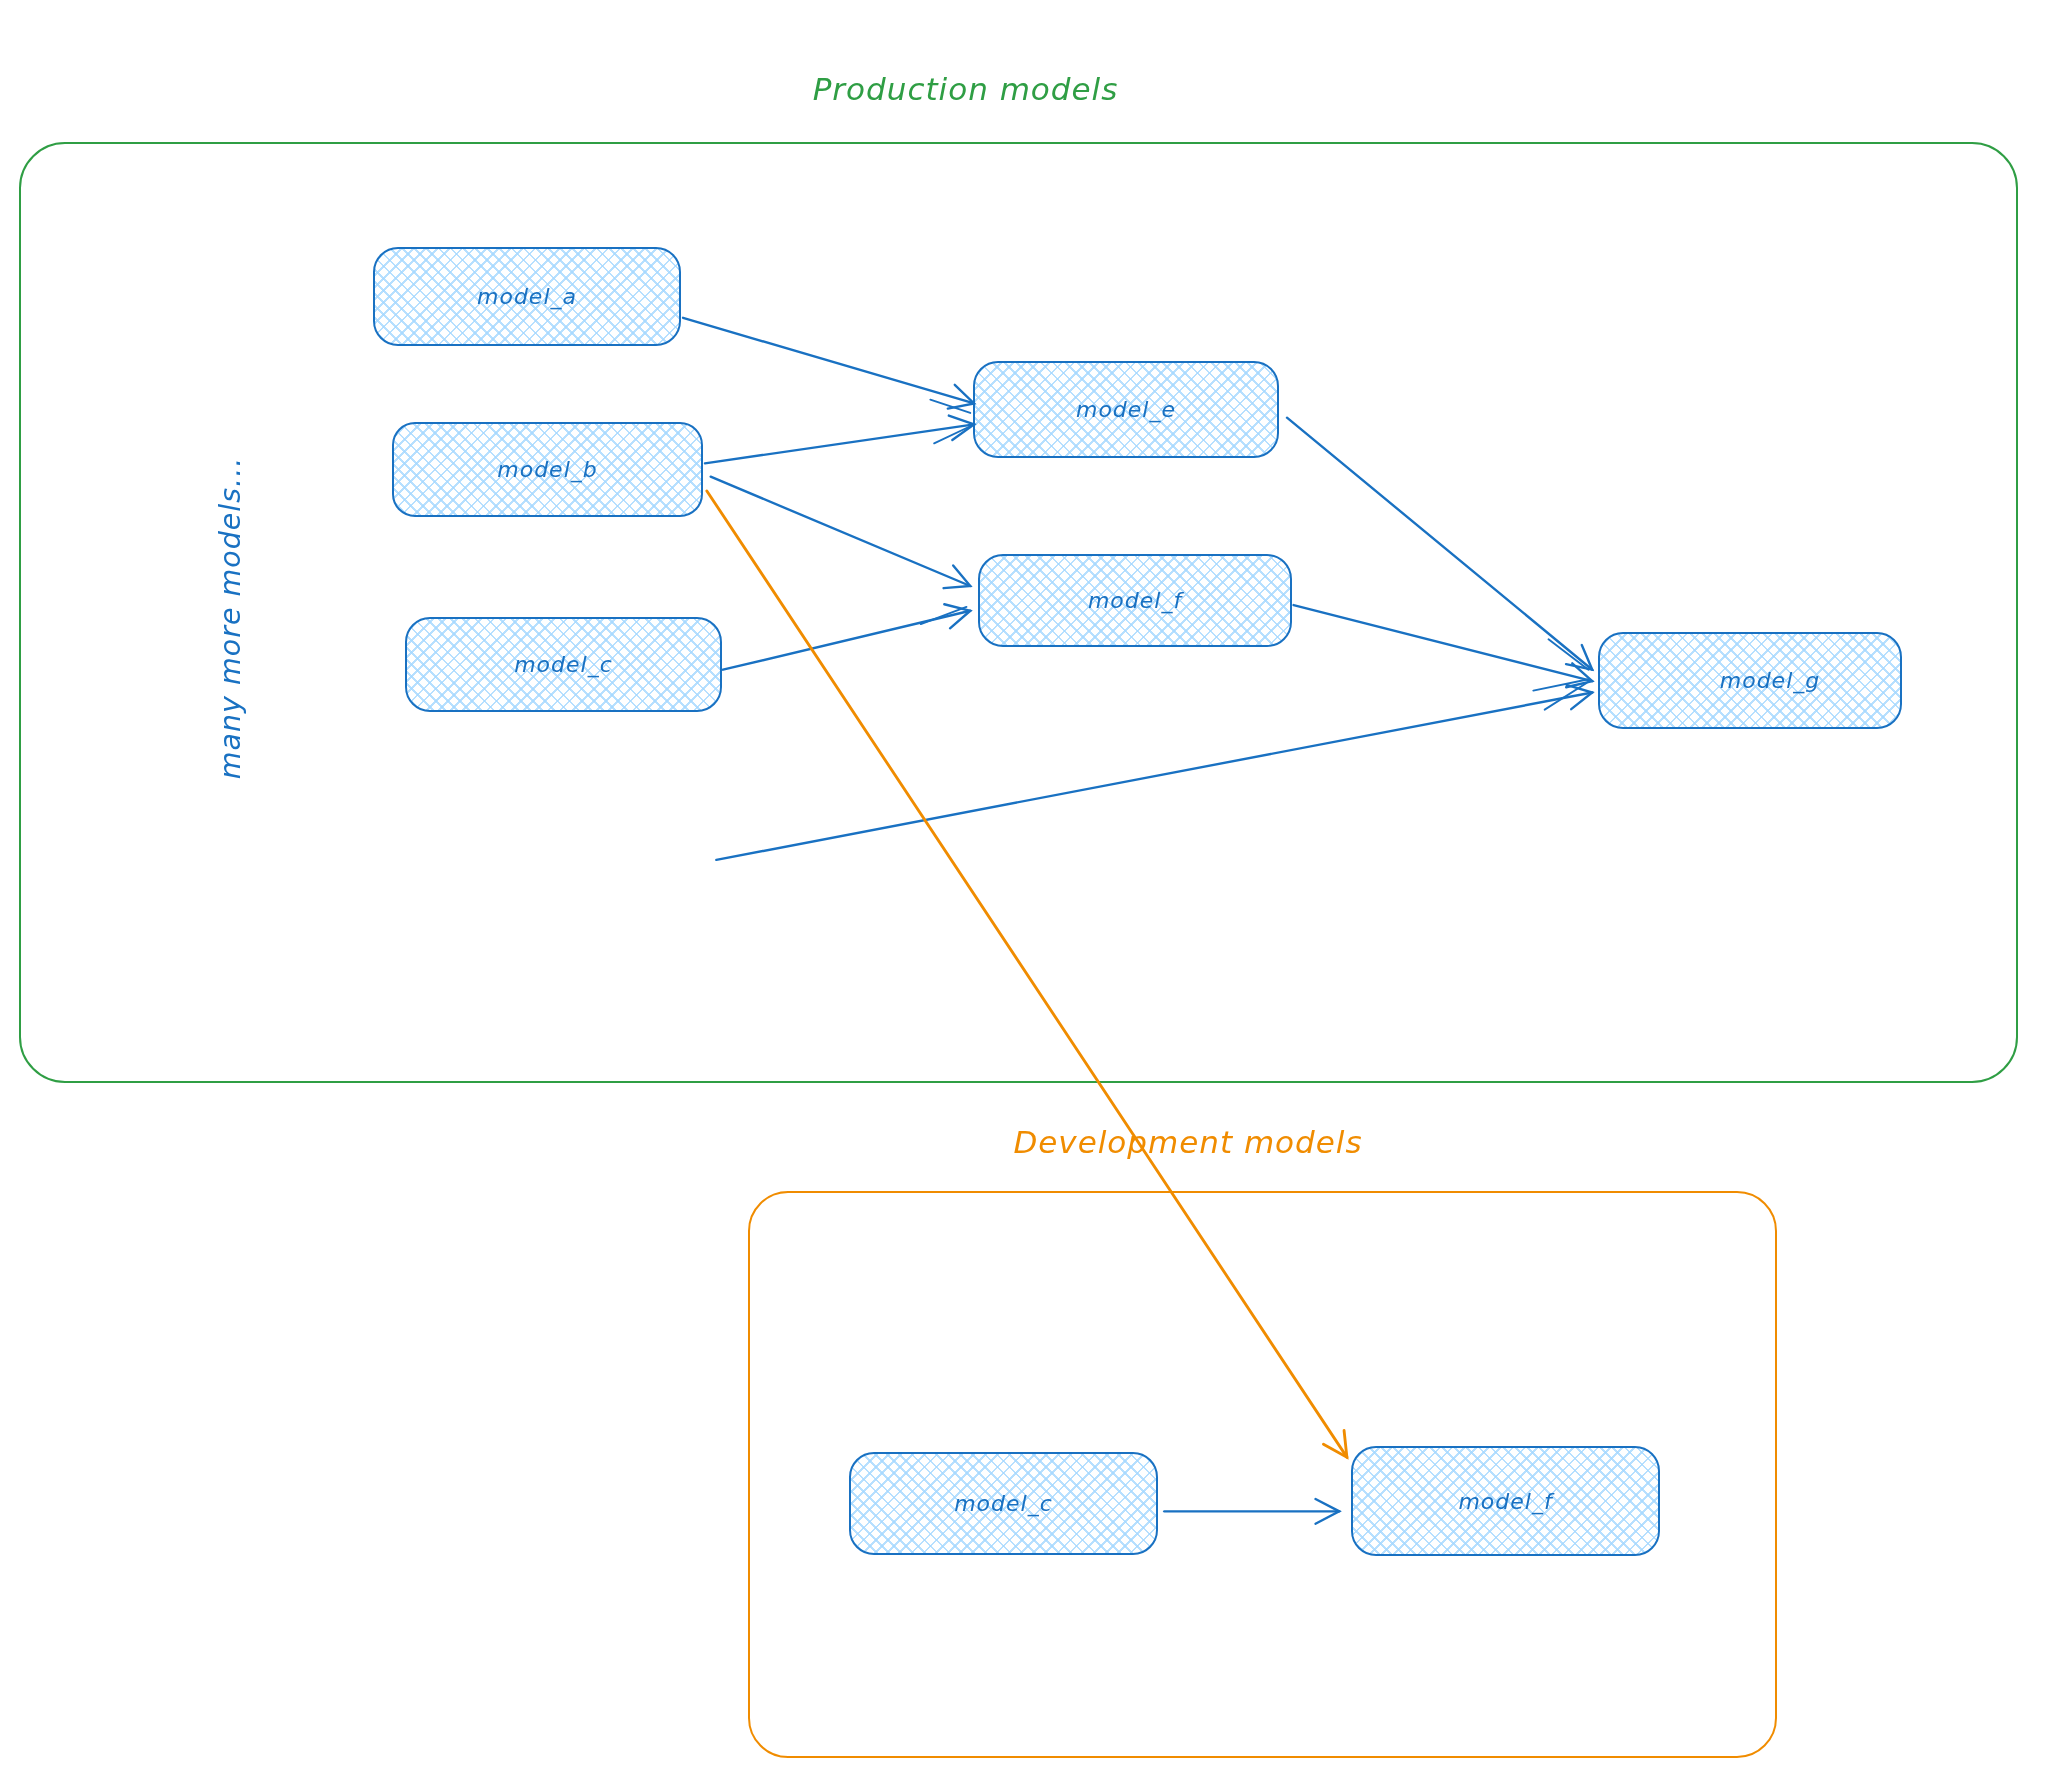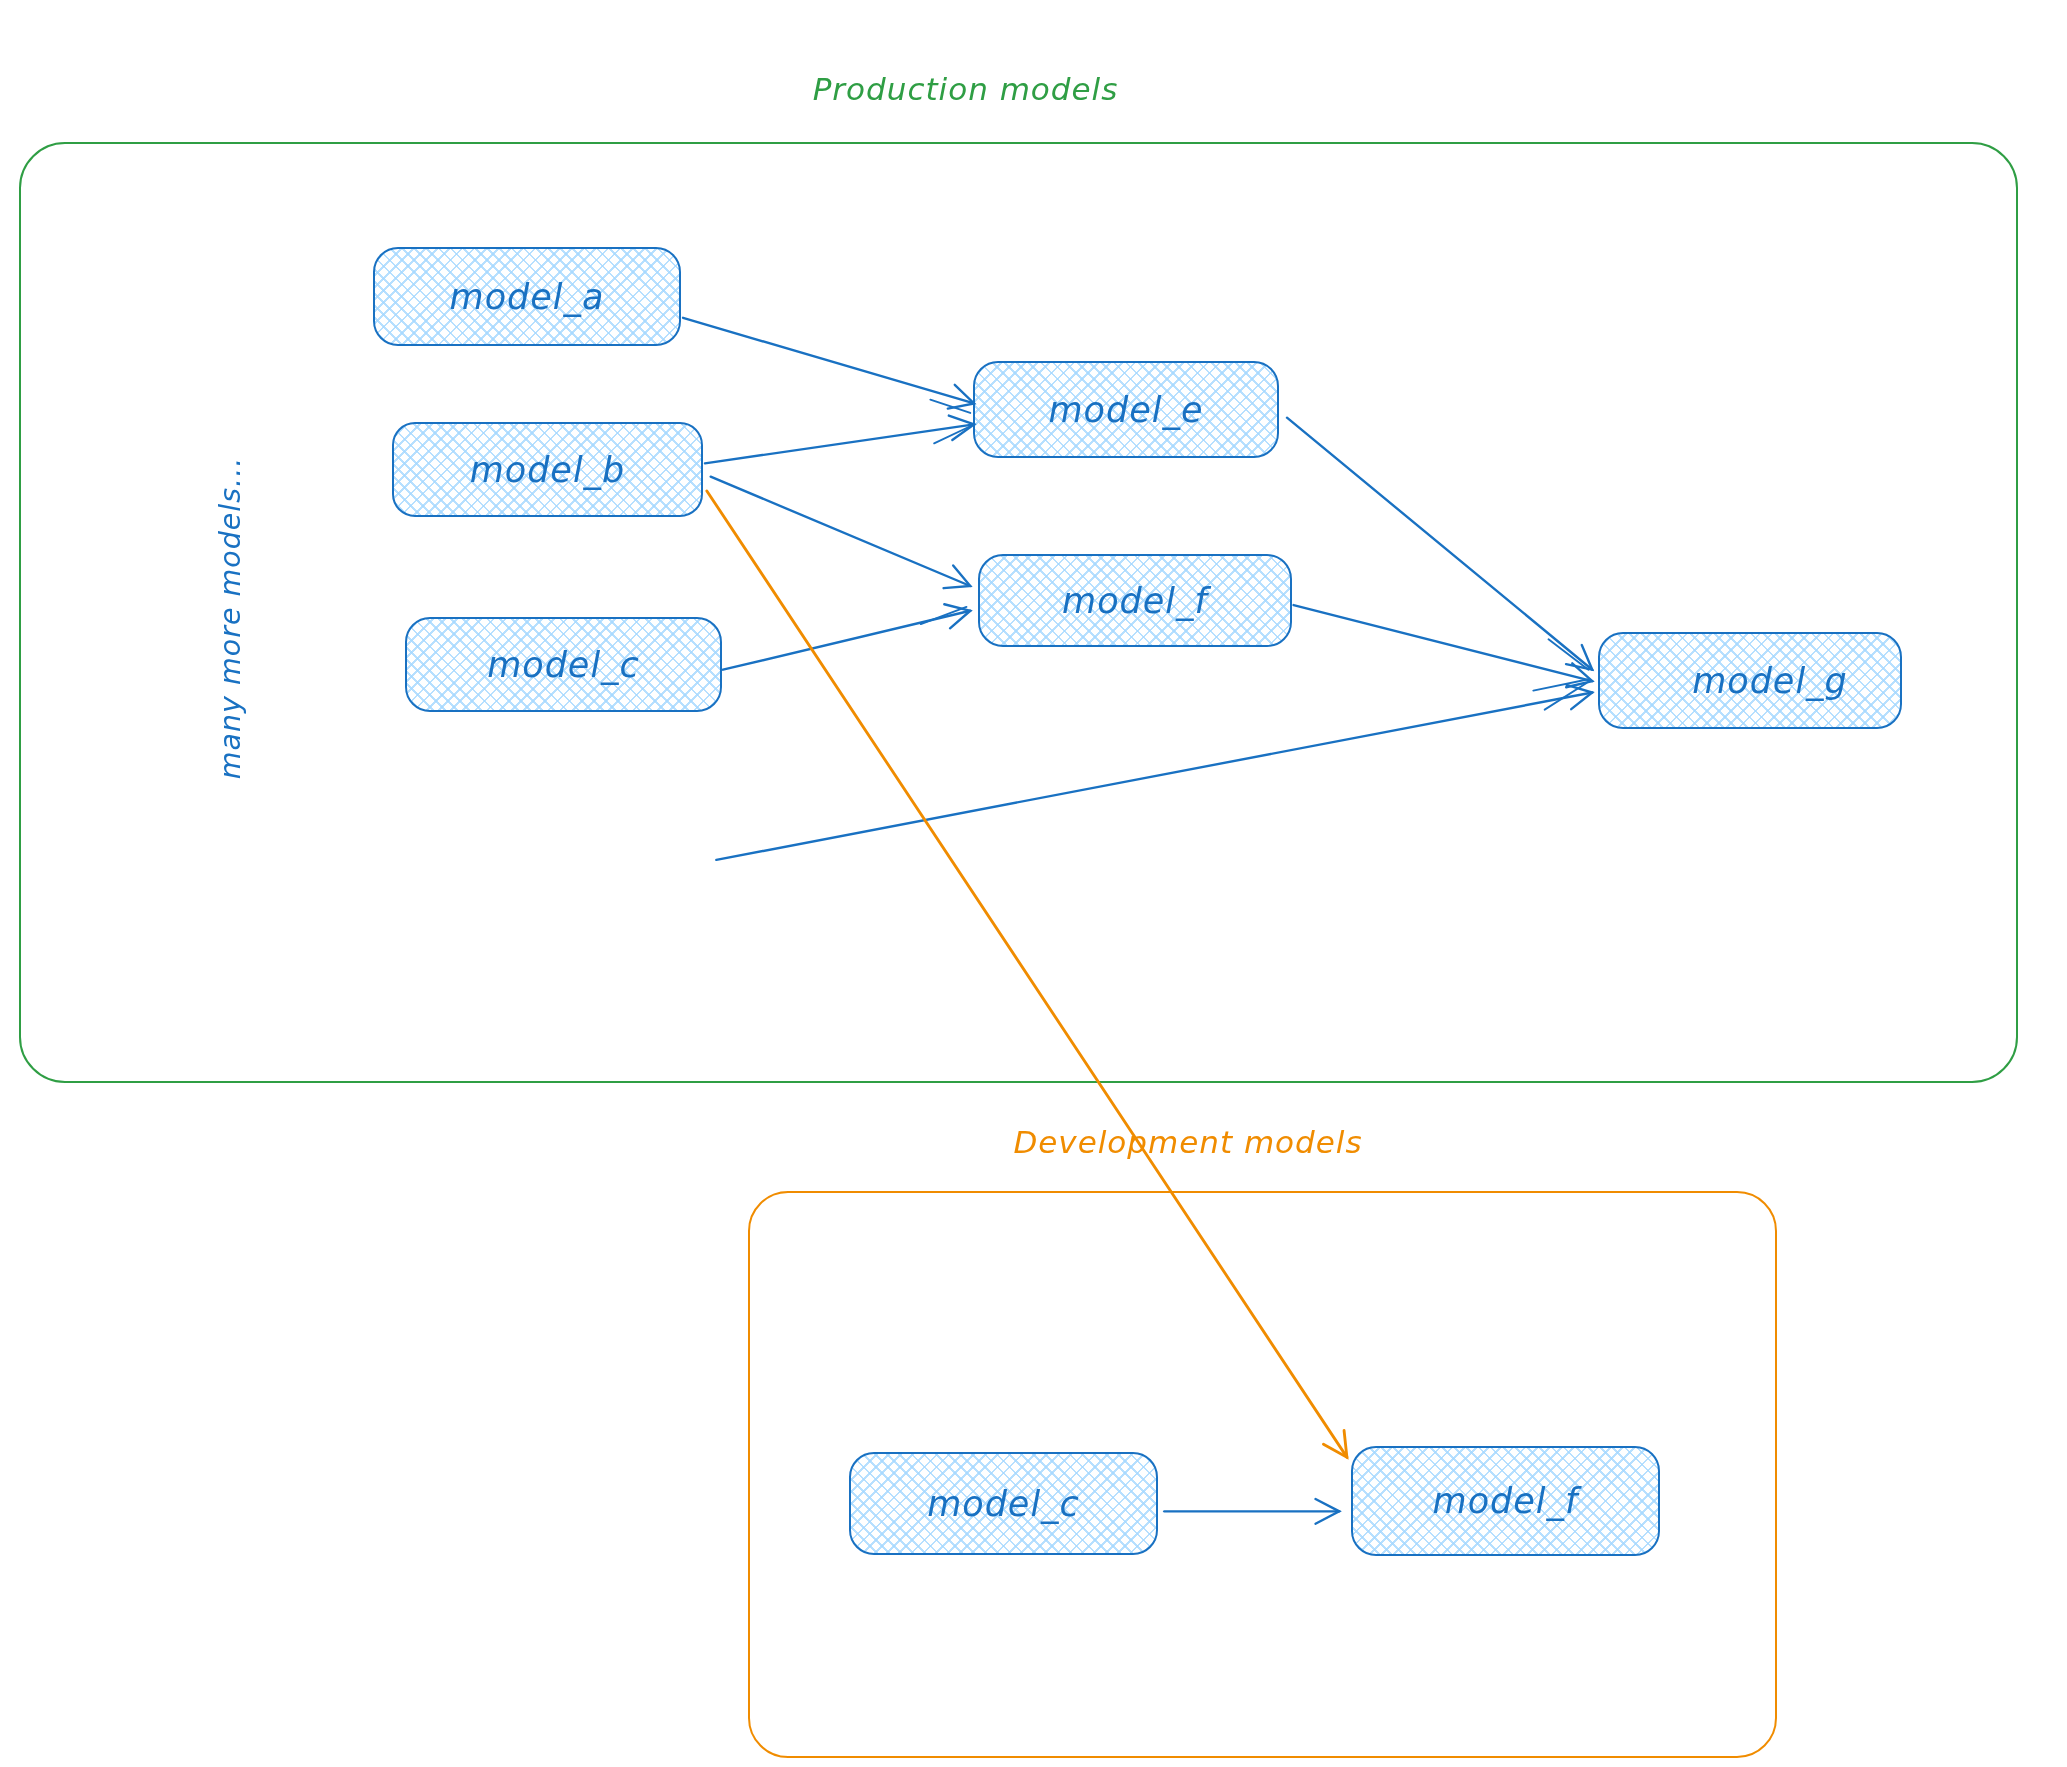--- a/index.html
+++ b/index.html
@@ -28,21 +28,21 @@
 
   
   .node{
     position:absolute;z-index:3;box-sizing:border-box;
     border:2.9px solid #1971c2;border-radius:25px;
     background-color:#ffffff;
     background-image:
       repeating-linear-gradient(45deg, rgba(165,216,255,.8) 0, rgba(165,216,255,.8) 1.9px, transparent 1.9px, transparent 8.6px),
       repeating-linear-gradient(135deg, rgba(165,216,255,.8) 0, rgba(165,216,255,.8) 1.9px, transparent 1.9px, transparent 8.6px);
     display:flex;align-items:center;justify-content:center;
-    color:#1971c2;font-size:35px;font-style:italic;letter-spacing:1px;white-space:nowrap;
+    color:#1971c2;font-size:22px;font-style:italic;letter-spacing:1px;white-space:nowrap;
   }
   .n-a{left:373px;top:243px;width:308px;height:99px;}
   .n-b{left:392px;top:418px;width:311px;height:95px;border-radius:23px;}
   .n-c{left:405px;top:613px;width:317px;height:95px;}
   .n-d{left:398px;top:807px;width:306px;height:94px;}
   .n-e{left:973px;top:357px;width:306px;height:97px;}
   .n-f{left:978px;top:550px;width:314px;height:93px;}
   .n-g{left:1598px;top:628px;width:304px;height:97px;padding-left:40px;}
   .n-dev-c{left:849px;top:1448px;width:309px;height:103px;}
   .n-dev-f{left:1351px;top:1442px;width:309px;height:110px;}

